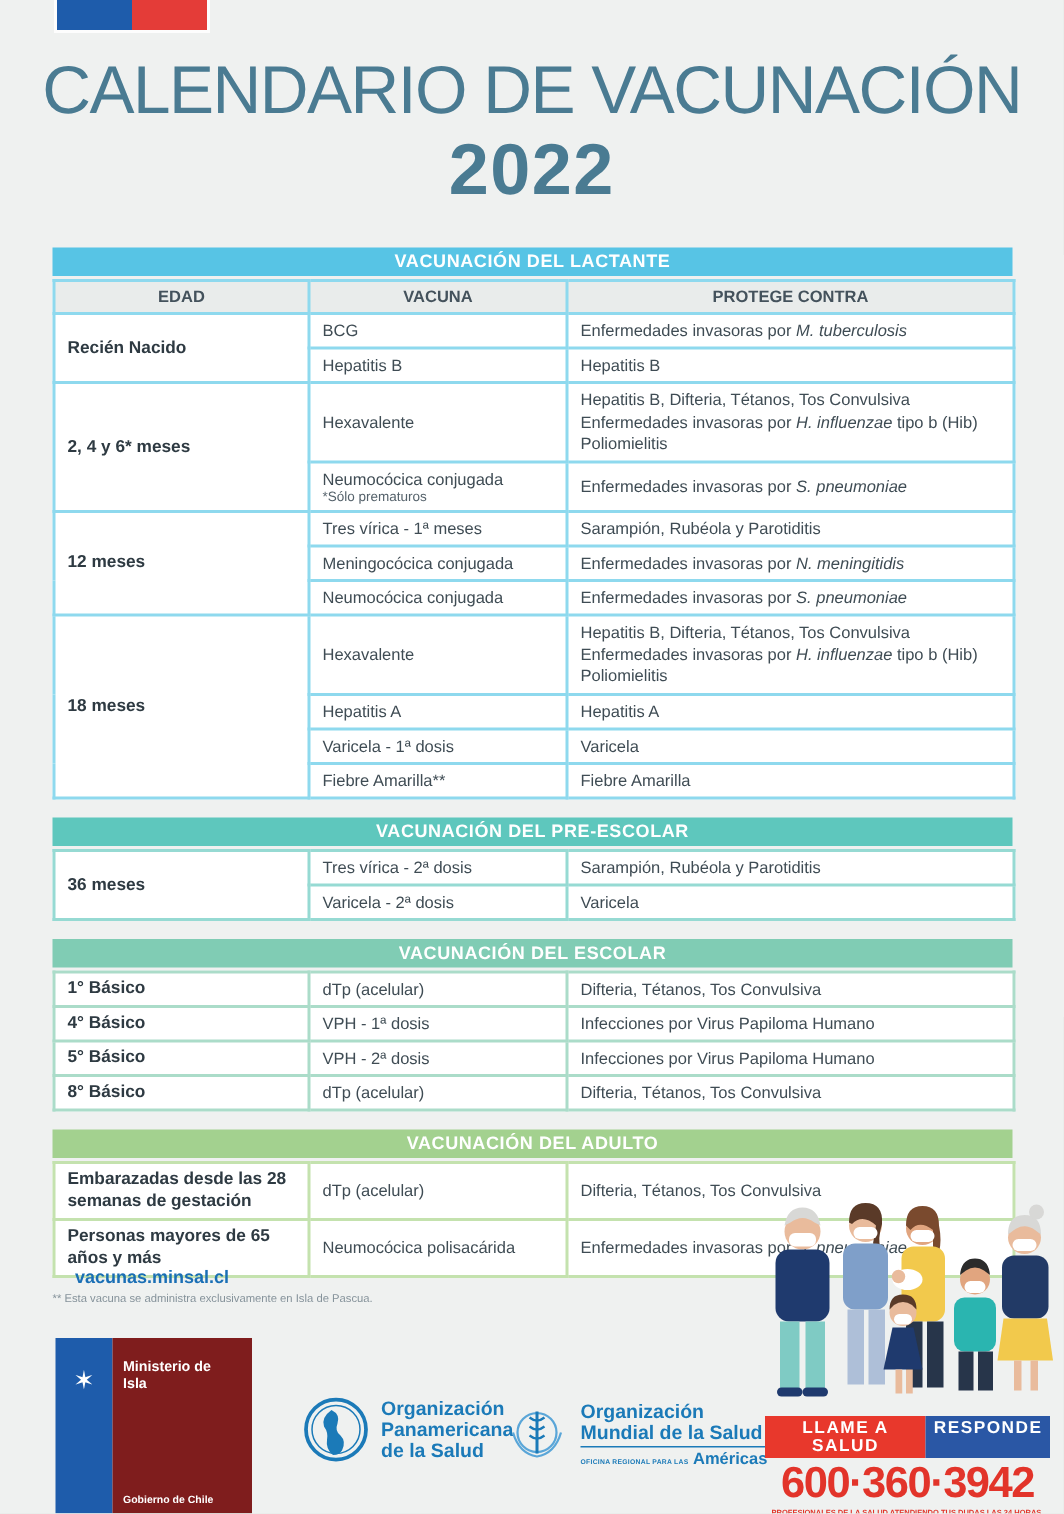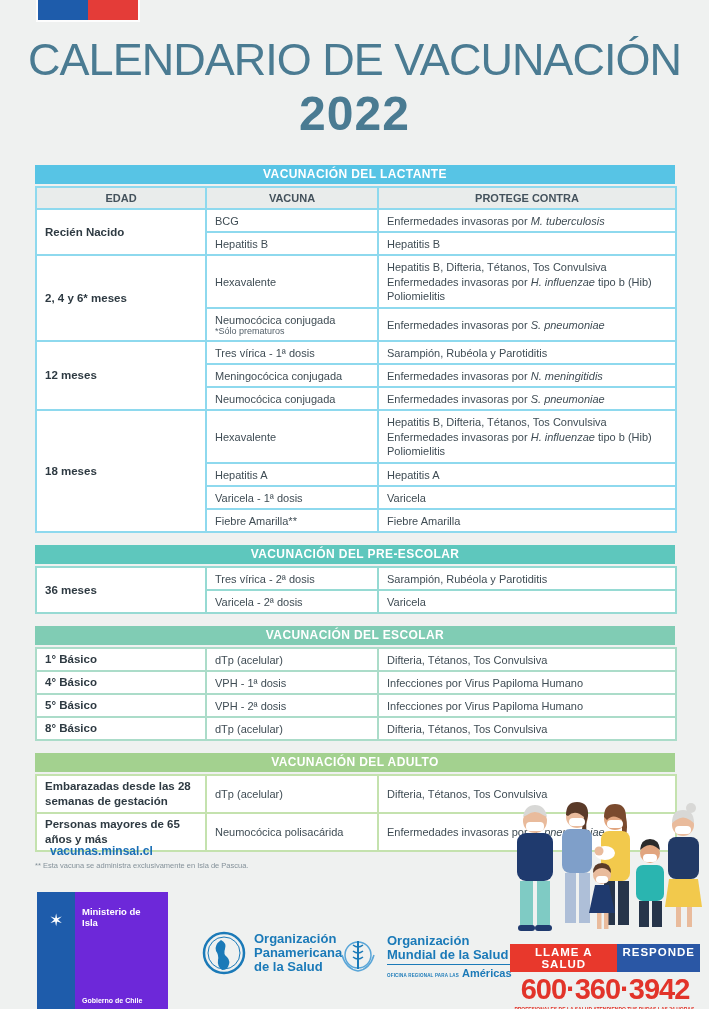--- a/index.html
+++ b/index.html
@@ -43,21 +43,21 @@
   tr.big td { height:38px; }
 
   .footnote { margin:5px 0 0 35px; font-size:7.5px; color:#85929a; }
 
   
   .site-link { position:absolute; left:50px; top:844px; font-size:12px; font-weight:bold;
                color:#1a6fb5; text-decoration:none; }
   .minsal { position:absolute; left:37px; top:892px; width:131px; height:117px; display:flex; }
   .minsal .col-b { width:38px; background:#1e5cab; display:flex; justify-content:center; }
   .minsal .crest { color:#fff; font-size:17px; margin-top:18px; }
-  .minsal .col-r { position:relative; flex:1; background:#6d28d9; padding:15px 0 0 7px; }
+  .minsal .col-r { position:relative; flex:1; background:#7f1d1d; padding:15px 0 0 7px; }
   .minsal .mtxt { color:#fff; font-weight:bold; font-size:9.5px; line-height:1.15; }
   .minsal .gob { position:absolute; bottom:5px; left:7px; color:#fff; font-weight:bold; font-size:7px; }
 
   .orglogo { position:absolute; display:flex; align-items:center; }
   .paho { left:201px; top:930px; }
   .who  { left:336px; top:934px; }
   .orglogo .otext { margin-left:7px; color:#1b7ab8; font-weight:bold; font-size:13px; line-height:1.06; }
   .who .underl { border-bottom:1.5px solid #1b7ab8; padding-bottom:2px; }
   .who .subrow { margin-top:3px; display:flex; align-items:baseline; }
   .who .sub { font-size:4.5px; letter-spacing:.2px; margin-right:3px; font-weight:bold; }
@@ -118,21 +118,21 @@
           <div><span>Enfermedades invasoras por </span><i>H. influenzae</i><span> tipo b (Hib)</span></div>
           <div><span>Poliomielitis</span></div>
         </td>
       </tr>
       <tr class="mid">
         <td class="vac"><span>Neumocócica conjugada</span><div class="note">*Sólo prematuros</div></td>
         <td class="prot"><span>Enfermedades invasoras por </span><i>S. pneumoniae</i></td>
       </tr>
       <tr class="std">
         <td class="edad" rowspan="3">12 meses</td>
-        <td class="vac">Tres vírica - 1ª dosis</td>
+        <td class="vac">Tres vírica - 1ª meses</td>
         <td class="prot"><span>Sarampión, Rubéola y Parotiditis</span></td>
       </tr>
       <tr class="std">
         <td class="vac">Meningocócica conjugada</td>
         <td class="prot"><span>Enfermedades invasoras por </span><i>N. meningitidis</i></td>
       </tr>
       <tr class="std">
         <td class="vac">Neumocócica conjugada</td>
         <td class="prot"><span>Enfermedades invasoras por </span><i>S. pneumoniae</i></td>
       </tr>

